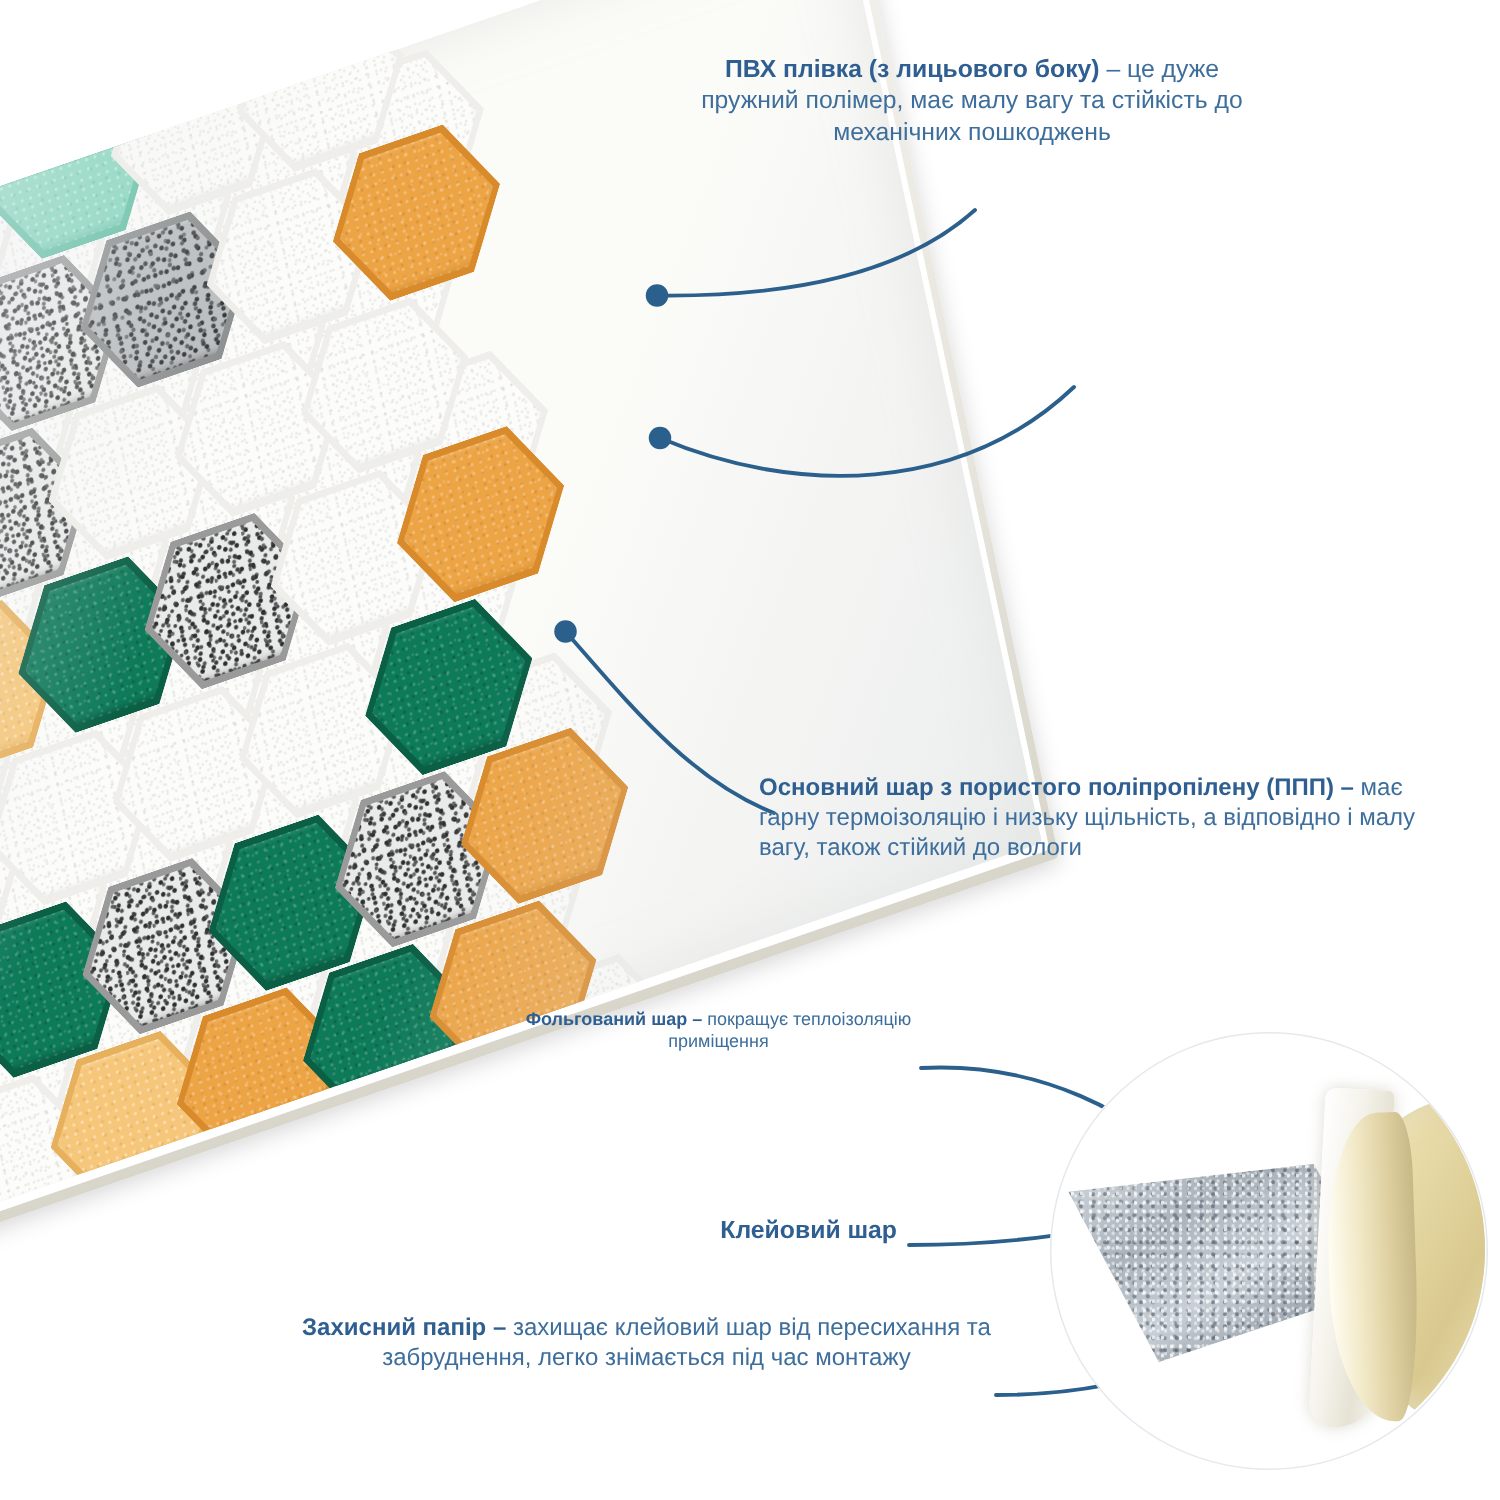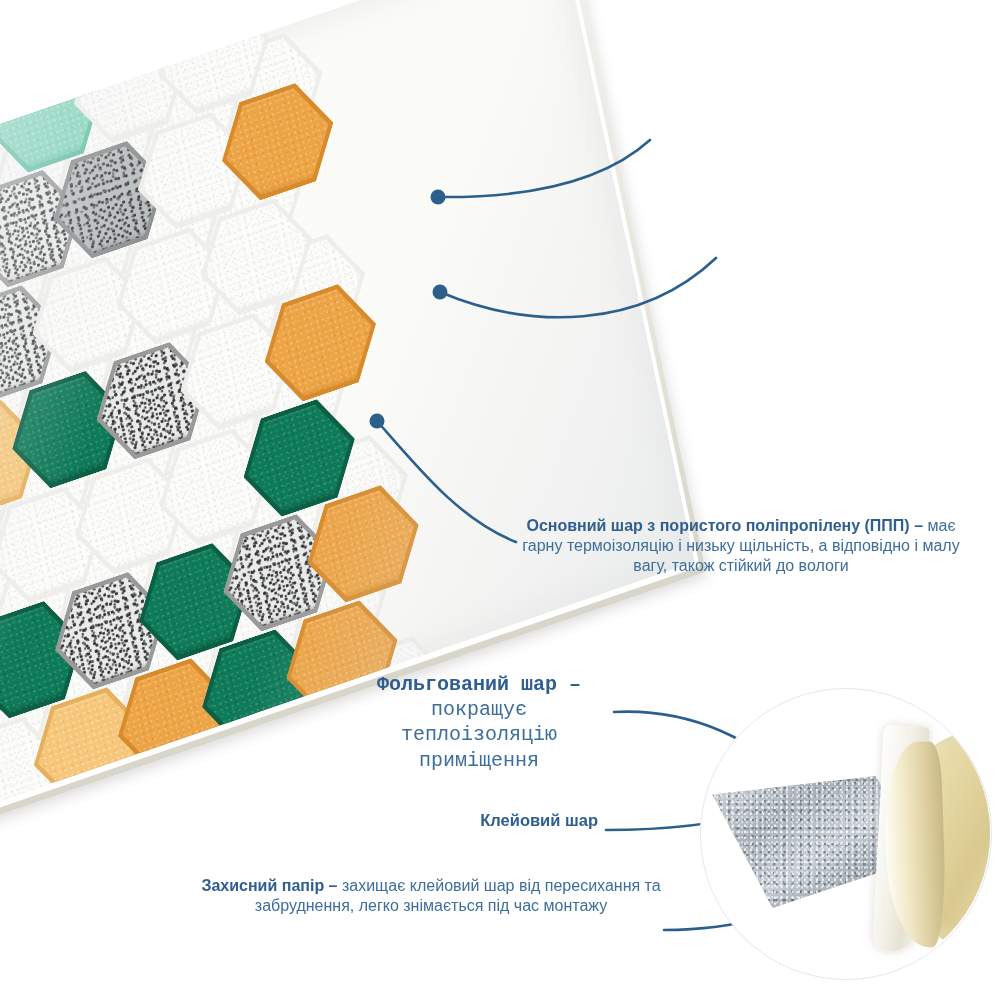--- a/index.html
+++ b/index.html
@@ -143,22 +143,22 @@
     box-shadow:inset 0 2px 3px rgba(255,255,255,.40), inset 0 -3px 5px rgba(70,70,70,.45);
   }
   .c-darkgranite .face{background:#8b8e8f;}
 
   
   .callout{position:absolute;color:#3d6e9c;line-height:1.26;}
   .callout b{color:#2f5f90;font-weight:bold;}
 
   #cal-pvx   {left:462px; top:36px;  width:372px; font-size:16.5px; text-align:center;}
   #cal-dec   {left:620px; top:182px; width:372px; font-size:16px;  text-align:center;}
-  #cal-ppp   {left:506px; top:516px; width:470px; font-size:16px;  text-align:center;}
-  #cal-foil  {left:350px; top:672px; width:258px; font-size:20px;  text-align:center;font-family:Liberation Mono, monospace;}
+  #cal-ppp   {left:506px; top:516px; width:470px; font-size:16px;  }
+  #cal-foil  {left:350px; top:672px; width:258px; font-size:12px;  text-align:center;}
   #cal-glue  {left:360px; top:810px; width:238px; font-size:16.5px; text-align:right;}
   #cal-paper {left:196px; top:876px; width:470px; font-size:16px;  text-align:center;}
 
   
   .links{position:absolute;inset:0;pointer-events:none;}
 
   
   .inset{
     position:absolute;
     left:700px; top:688px;
@@ -591,20 +591,23 @@
 
   <div class="inset">
     <div class="foil"></div>
     <div class="paper-shadow"></div>
     <div class="foam"></div>
     <div class="paper"></div>
     <div class="paper-curl"></div>
   </div>
   <div class="inset-ring"></div>
 
+  <div class="callout" id="cal-pvx">
+    <b>ПВХ плівка (з лицьового боку)</b><span> – це дуже пружний полімер, має малу вагу та стійкість до механічних пошкоджень</span>
+  </div>
 
 
   <div class="callout" id="cal-ppp">
     <b>Основний шар з пористого поліпропілену (ППП) –</b><span>  має гарну термоізоляцію і низьку щільність, а відповідно і малу вагу, також стійкий до вологи</span>
   </div>
 
   <div class="callout" id="cal-foil">
     <b>Фольгований шар –</b><span> покращує теплоізоляцію приміщення</span>
   </div>
 

